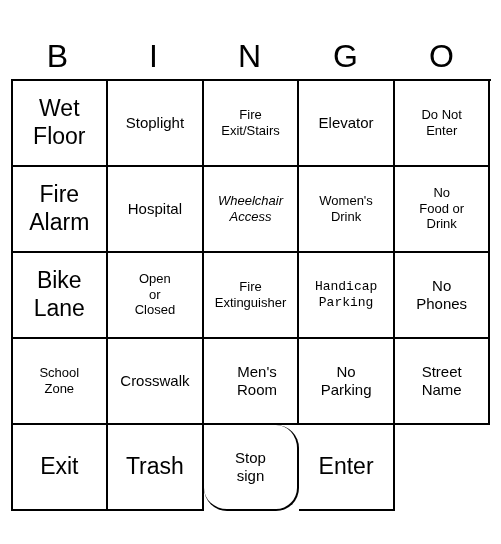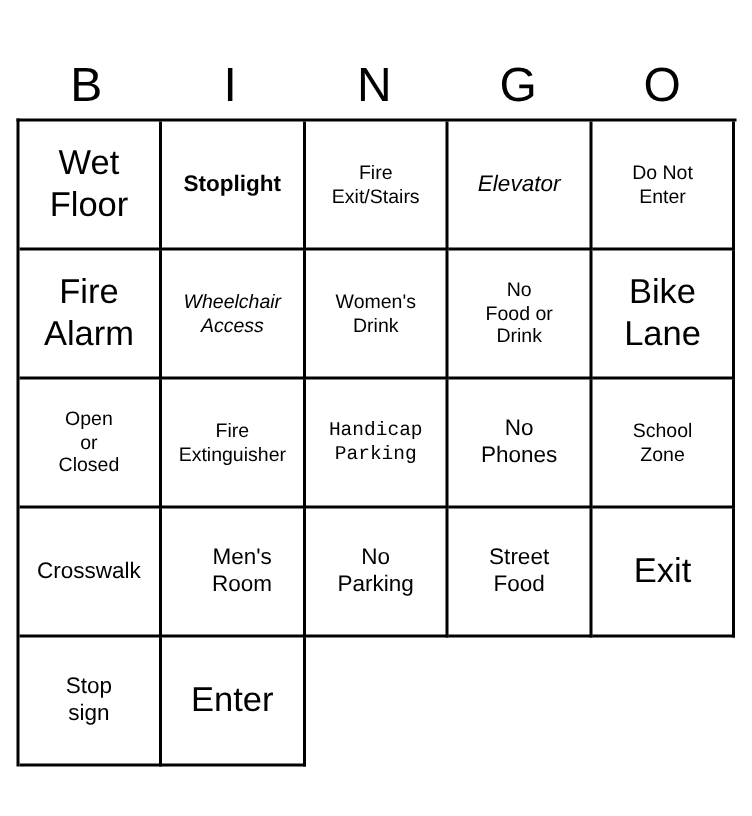--- a/index.html
+++ b/index.html
@@ -63,28 +63,29 @@
   <div class="bingo-header">
   <div class="bingo-header-cell">B</div>
       <div class="bingo-header-cell">I</div>
       <div class="bingo-header-cell">N</div>
       <div class="bingo-header-cell">G</div>
       <div class="bingo-header-cell">O</div>
     </div>
   <div class="bingo-grid">
   <div class="bingo-cell large-text" style="white-space: pre-line;">Wet
 Floor</div>
-      <div class="bingo-cell medium-text" style="white-space: pre-line; font-weight: bold;">Stoplight</div>
+      <div class="bingo-cell medium-text" style="white-space: pre-line;">Stoplight</div>
       <div class="bingo-cell" style="white-space: pre-line;">Fire
 Exit/Stairs</div>
-      <div class="bingo-cell medium-text" style="white-space: pre-line; font-style: italic;">Elevator</div>
+      <div class="bingo-cell medium-text" style="white-space: pre-line;">Elevator</div>
       <div class="bingo-cell" style="white-space: pre-line;">Do Not
 Enter</div>
       <div class="bingo-cell large-text" style="white-space: pre-line;">Fire
 Alarm</div>
+      <div class="bingo-cell medium-text" style="white-space: pre-line;">Hospital</div>
       <div class="bingo-cell" style="white-space: pre-line; font-style: italic;">Wheelchair
 Access</div>
       <div class="bingo-cell" style="white-space: pre-line;">Women's
 Drink</div>
       <div class="bingo-cell" style="white-space: pre-line;">No
 Food or
 Drink</div>
       <div class="bingo-cell large-text" style="white-space: pre-line;">Bike
 Lane</div>
       <div class="bingo-cell" style="white-space: pre-line;">Open
@@ -97,19 +98,20 @@
       <div class="bingo-cell medium-text" style="white-space: pre-line;">No
 Phones</div>
       <div class="bingo-cell" style="white-space: pre-line;">School
 Zone</div>
       <div class="bingo-cell medium-text" style="white-space: pre-line;">Crosswalk</div>
       <div class="bingo-cell medium-text" style="white-space: pre-line; padding-left: 17px;">Men's
 Room</div>
       <div class="bingo-cell medium-text" style="white-space: pre-line;">No
 Parking</div>
       <div class="bingo-cell medium-text" style="white-space: pre-line;">Street
-Food</div>
+Name</div>
       <div class="bingo-cell large-text" style="white-space: pre-line;">Exit</div>
-      <div class="bingo-cell medium-text" style="white-space: pre-line;">Stop
+      <div class="bingo-cell large-text" style="white-space: pre-line;">Trash</div>
+      <div class="bingo-cell medium-text" style="white-space: pre-line; border-radius: 23px;">Stop
 sign</div>
       <div class="bingo-cell large-text" style="white-space: pre-line;">Enter</div>
     </div>
 </div>
 
 </body></html>

